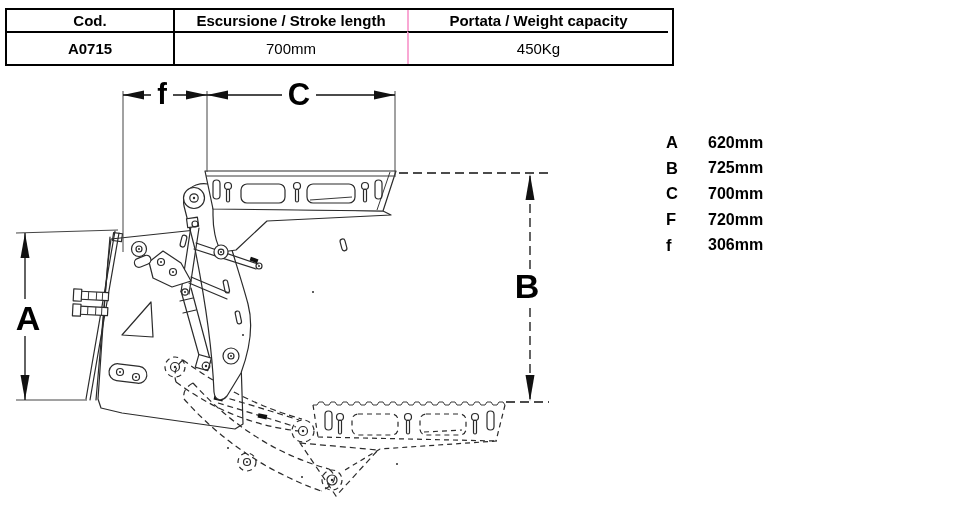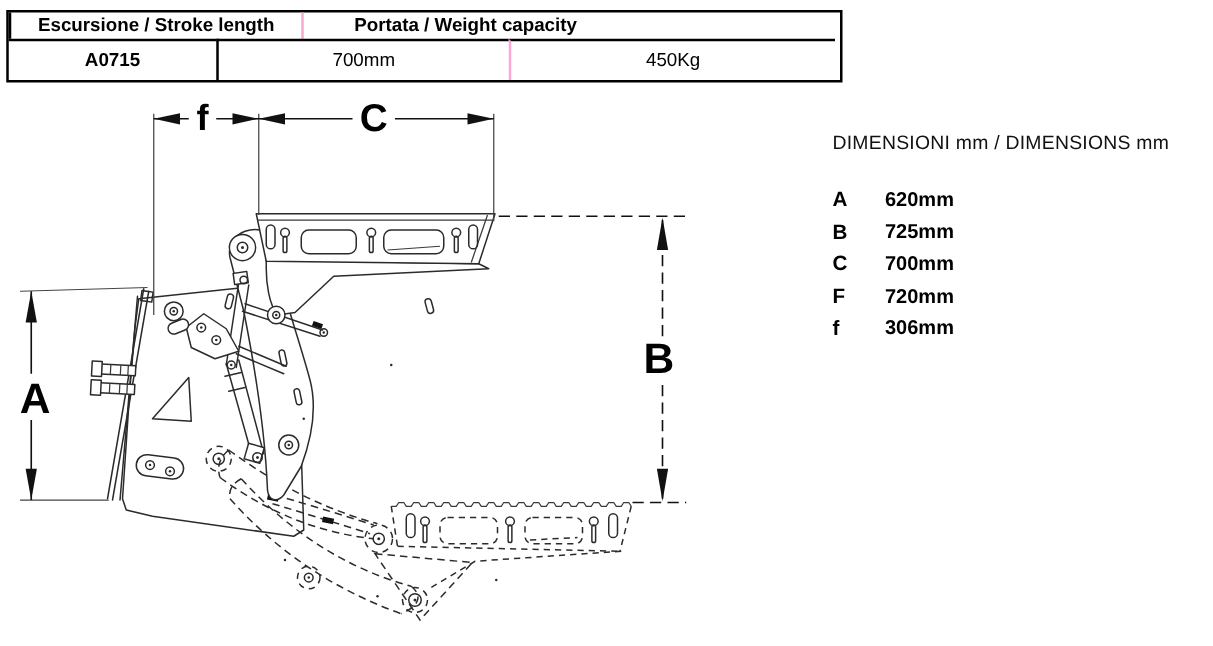--- a/index.html
+++ b/index.html
@@ -38,32 +38,32 @@
   .dot{fill:#2b2b2b;stroke:none;}
   .dimtxt{font-family:"Liberation Sans",sans-serif;font-weight:bold;fill:#000;}
 </style>
 </head>
 <body>
 
 <div class="page">
 
   <div class="spec-table">
     <div class="tr hdr">
+      <div class="td c1">Cod.</div>
       <div class="td c2">Escursione / Stroke length</div>
       <div class="td c3">Portata / Weight capacity</div>
     </div>
     <div class="tr val">
       <div class="td c1 bold">A0715</div>
       <div class="td c2">700mm</div>
       <div class="td c3">450Kg</div>
     </div>
   </div>
 
   <div class="dims">
-    <div class="dims-title">DIMENSIONI mm / DIMENSIONS mm</div>
     <div class="dims-list">
       <div class="dims-row">
         <span class="dlabel">A</span>
         <span class="dvalue">620mm</span>
       </div>
       <div class="dims-row">
         <span class="dlabel">B</span>
         <span class="dvalue">725mm</span>
       </div>
       <div class="dims-row">

